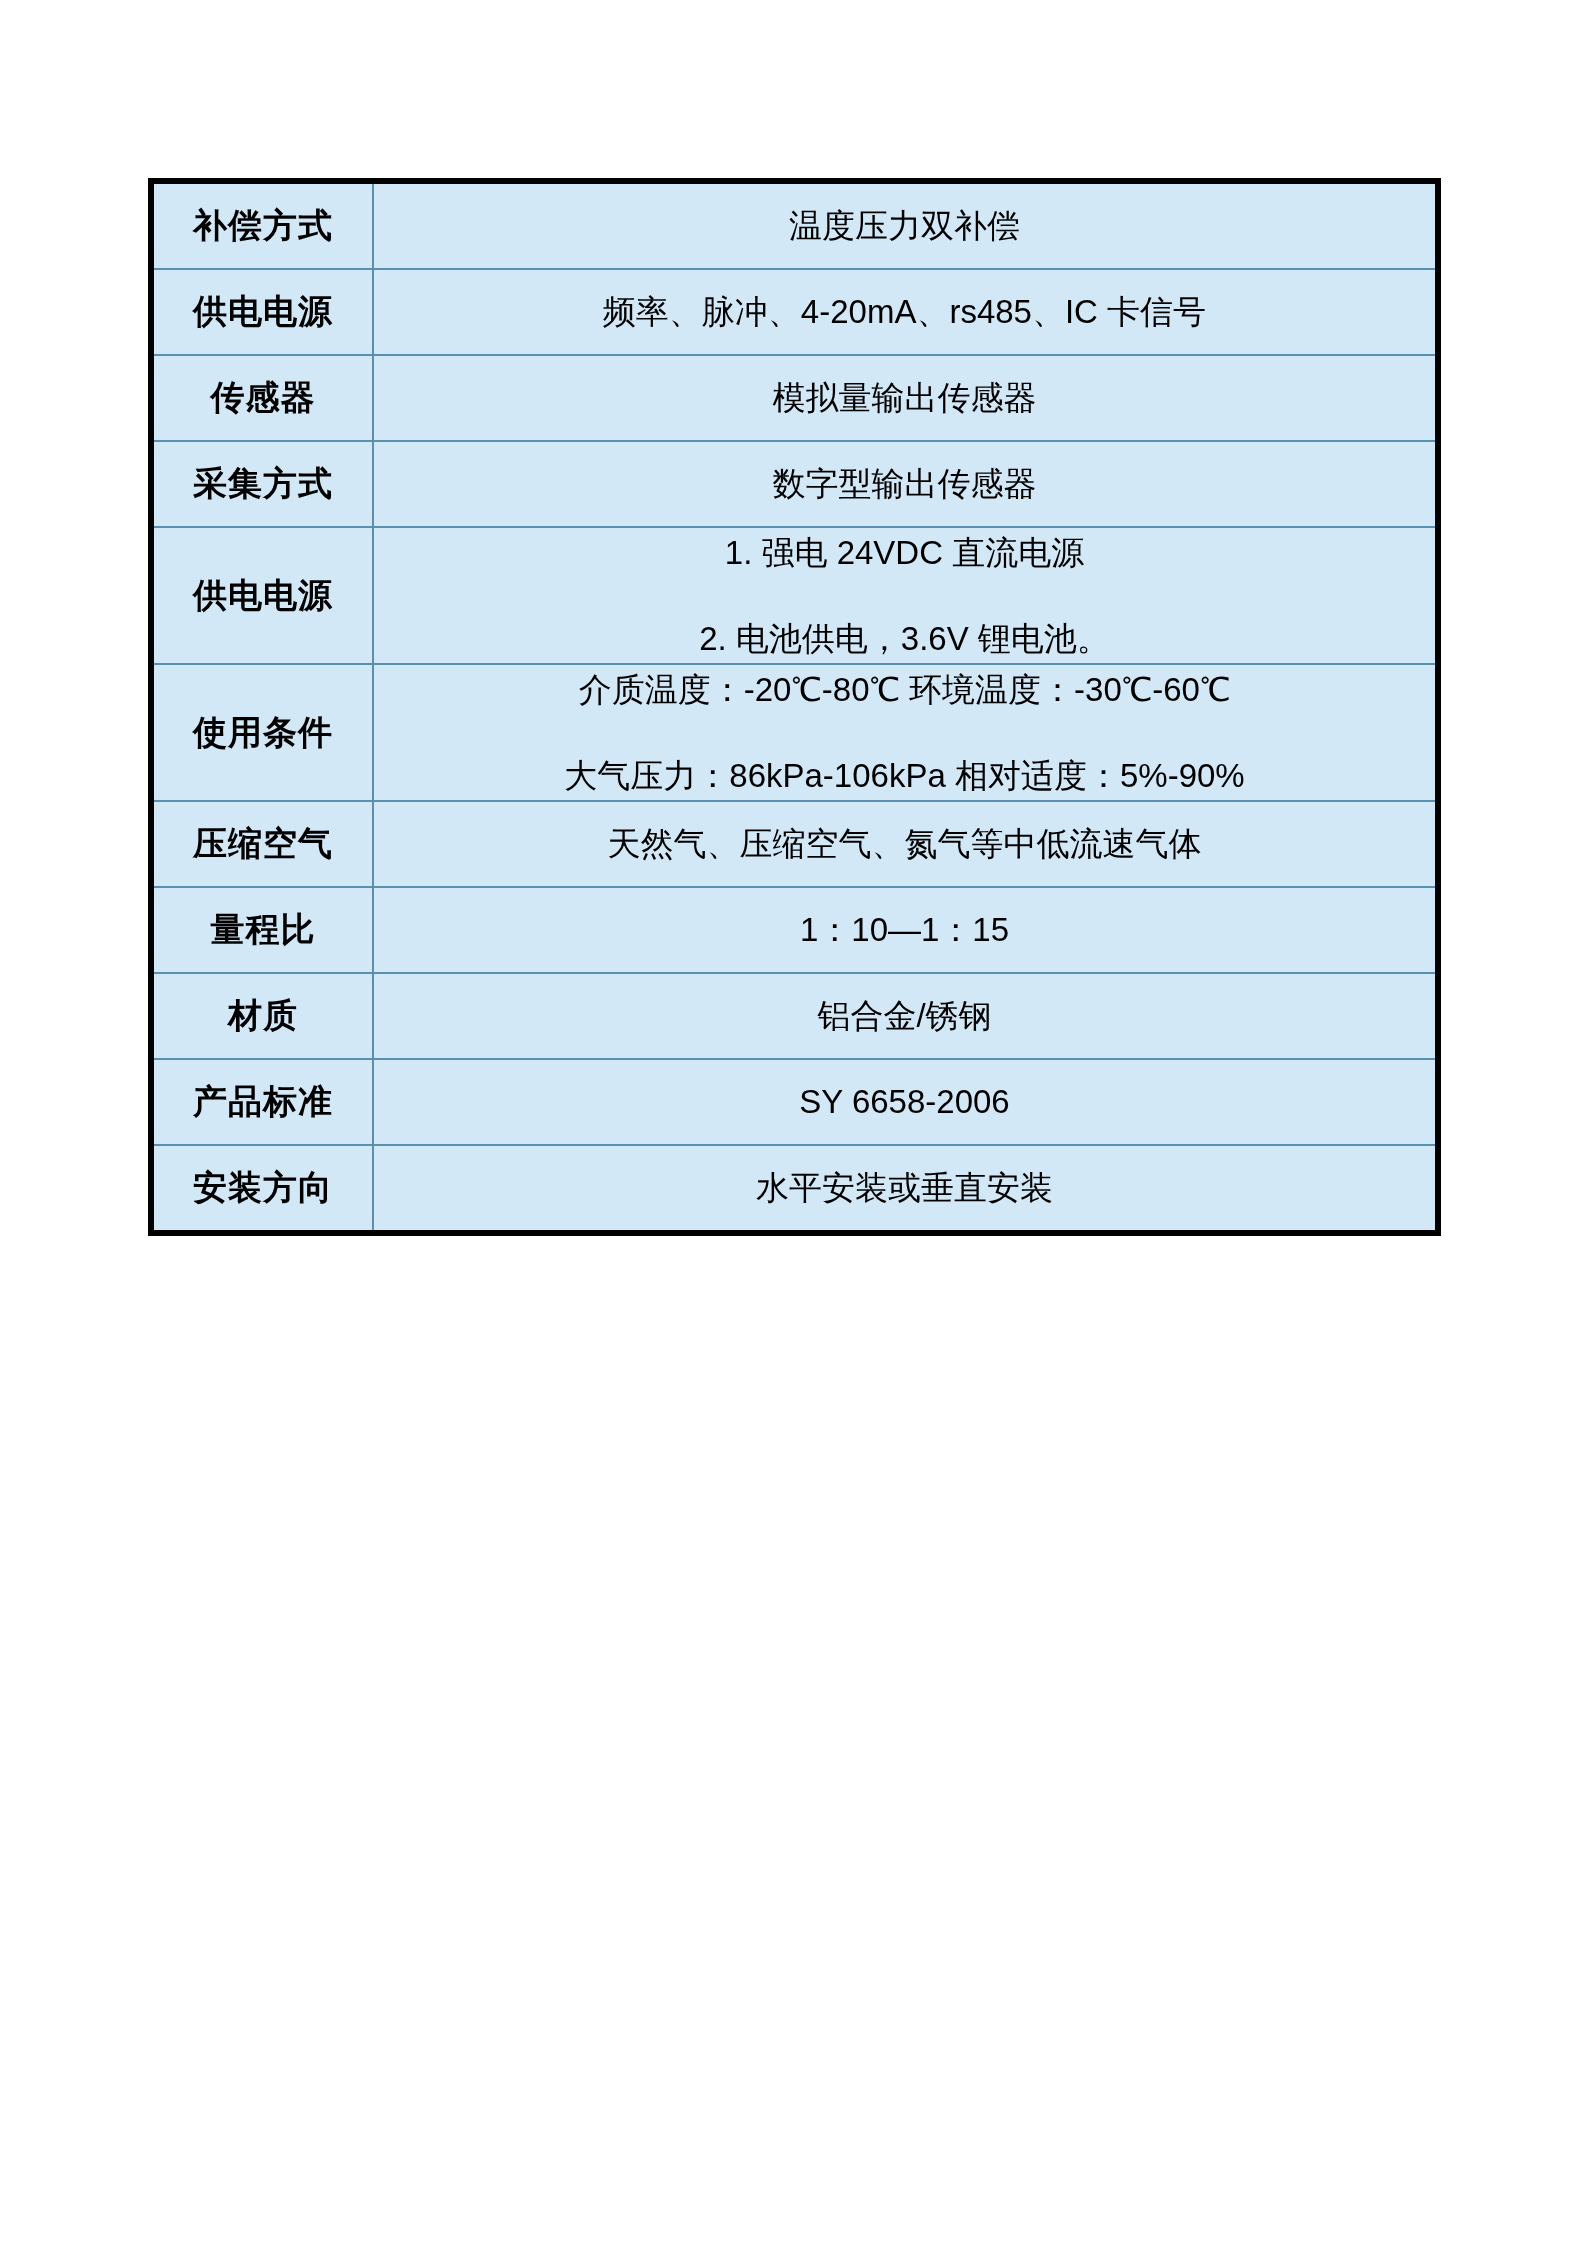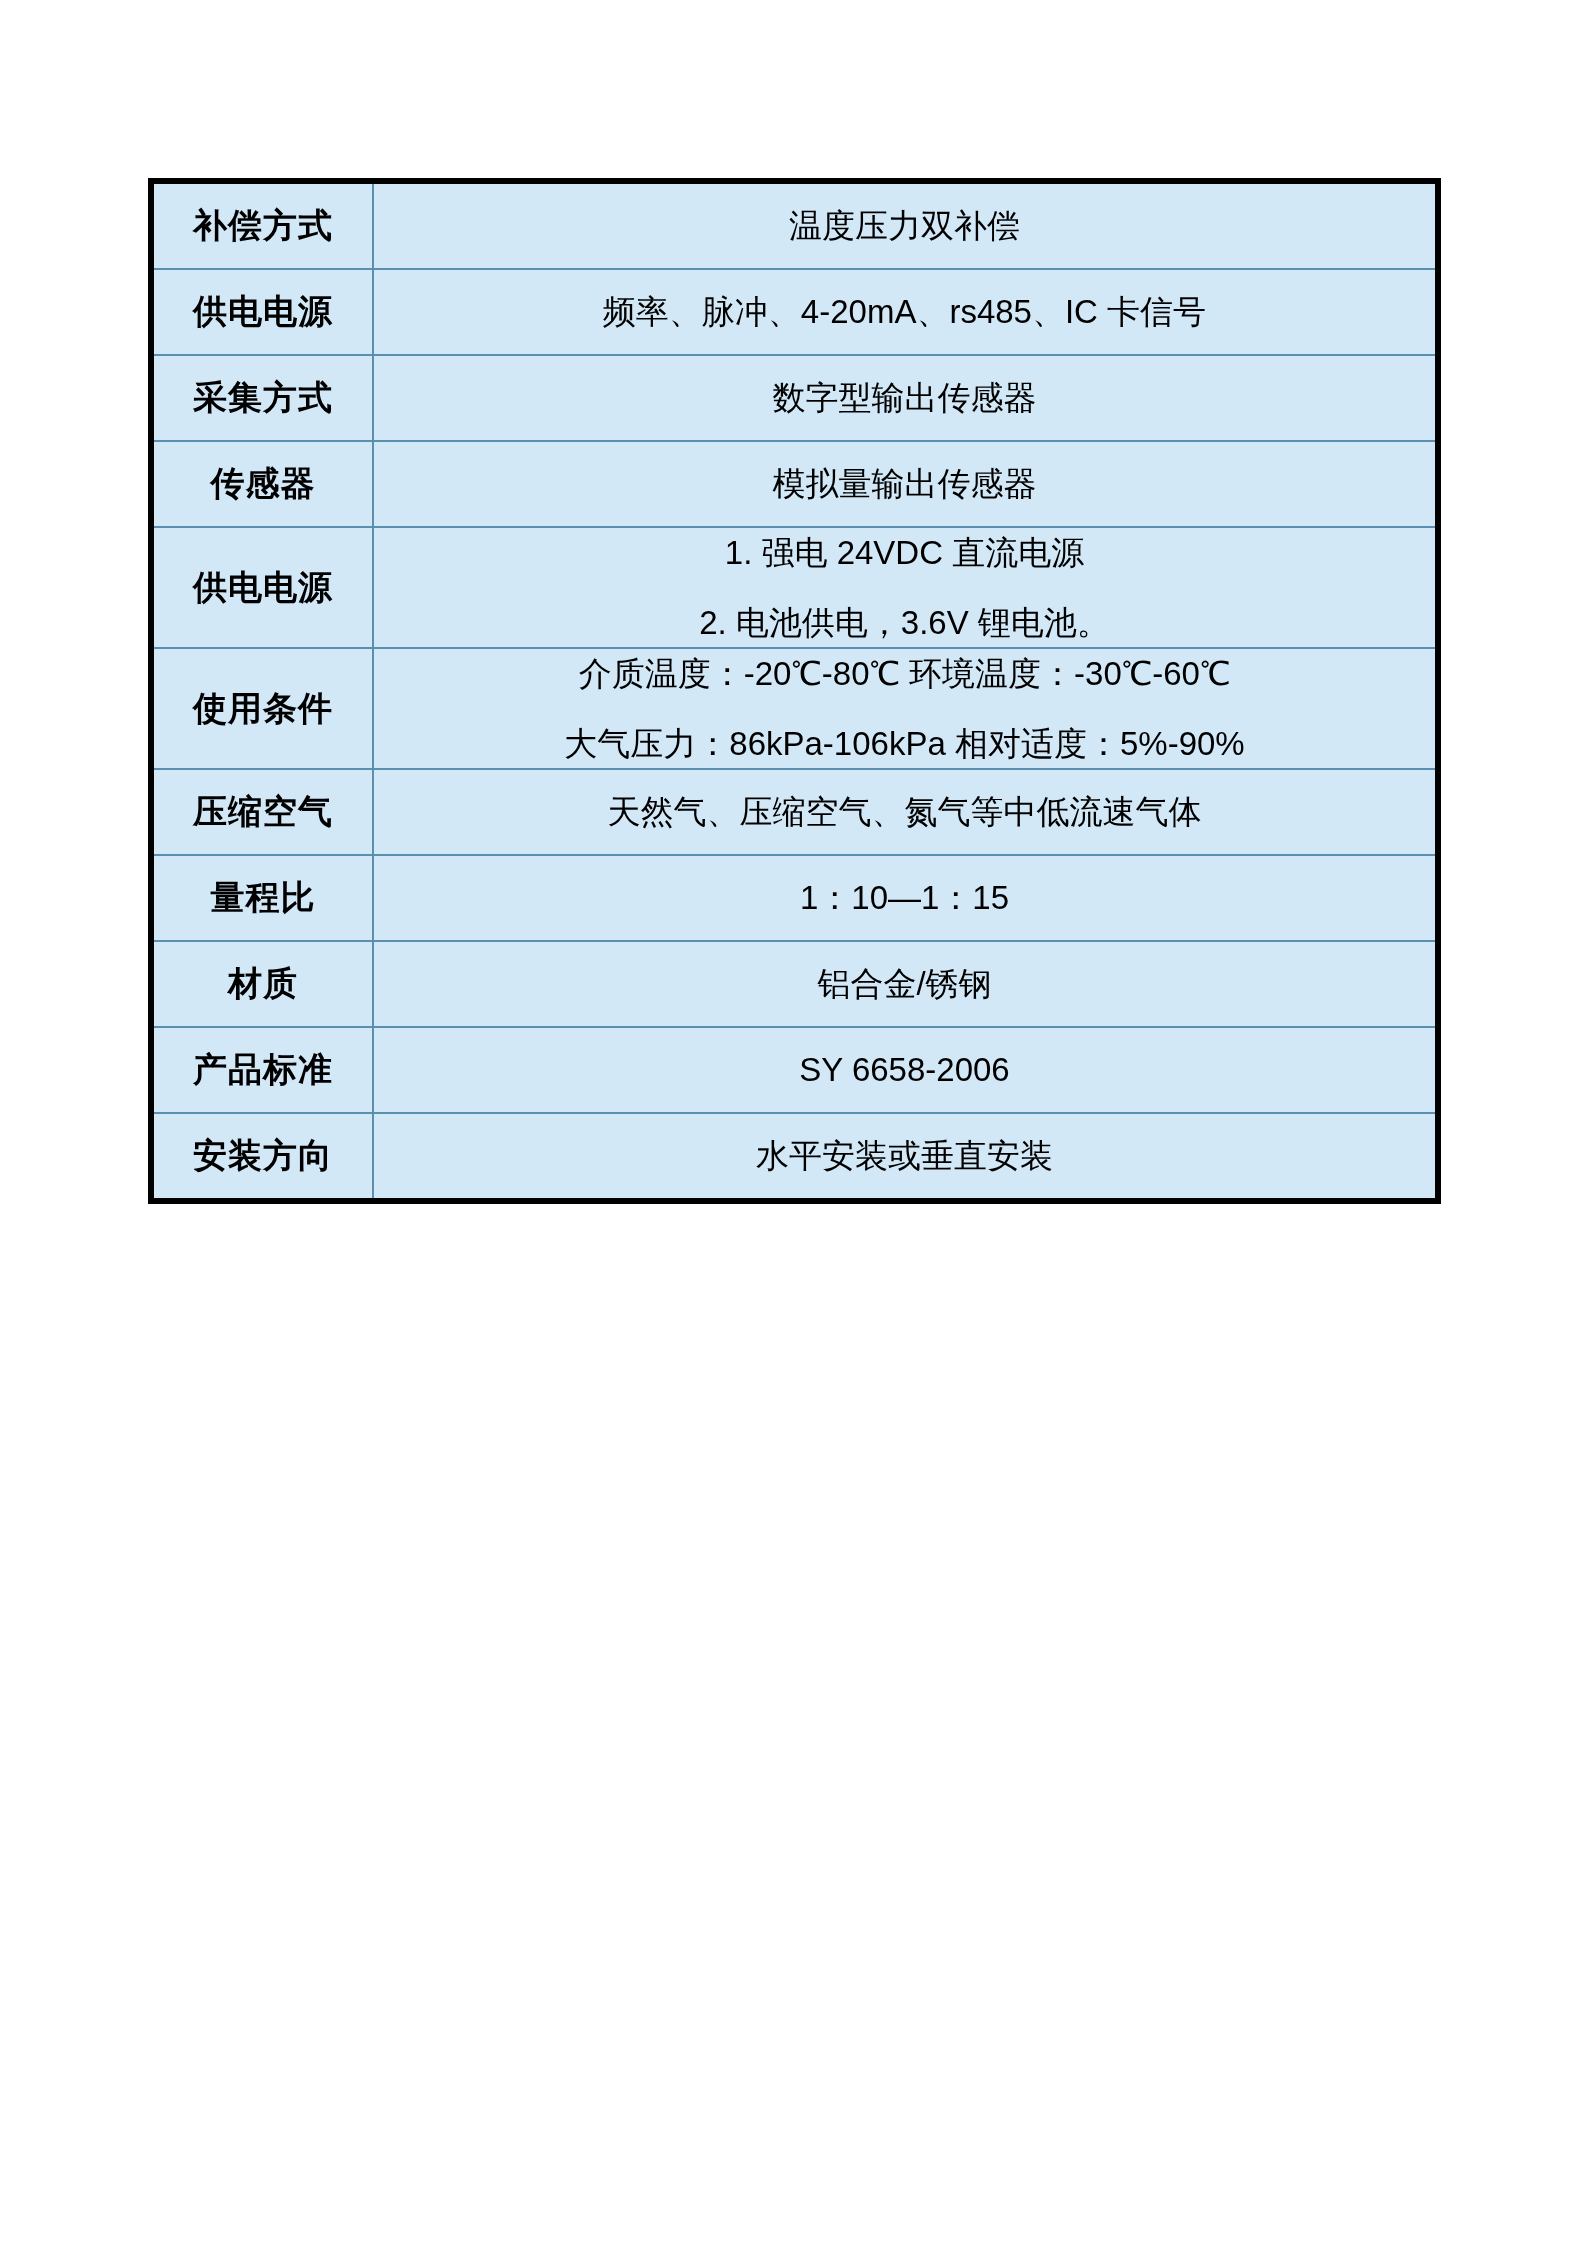--- a/index.html
+++ b/index.html
@@ -55,21 +55,21 @@
     font-size: 33px;
     color: #000000;
     padding: 16px 0 16px 22px;
     line-height: 1.5;
   }
   .value-line {
     display: block;
     white-space: nowrap;
   }
   .value-line + .value-line {
-    margin-top: 20px;
+    margin-top: 36px;
   }
   td.tall {
     height: 118px;
   }
   td.row-single {
     height: 84px;
   }
 </style>
 </head>
 <body>
@@ -84,29 +84,29 @@
             <span class="value-line">温度压力双补偿</span>
           </td>
         </tr>
         <tr>
           <td class="label-cell row-single">供电电源</td>
           <td class="value-cell row-single">
             <span class="value-line">频率、脉冲、4-20mA、rs485、IC 卡信号</span>
           </td>
         </tr>
         <tr>
+          <td class="label-cell row-single">传感器</td>
+          <td class="value-cell row-single">
+            <span class="value-line">模拟量输出传感器</span>
+          </td>
+        </tr>
+        <tr>
           <td class="label-cell row-single">采集方式</td>
           <td class="value-cell row-single">
             <span class="value-line">数字型输出传感器</span>
-          </td>
-        </tr>
-        <tr>
-          <td class="label-cell row-single">传感器</td>
-          <td class="value-cell row-single">
-            <span class="value-line">模拟量输出传感器</span>
           </td>
         </tr>
         <tr>
           <td class="label-cell tall">供电电源</td>
           <td class="value-cell tall">
             <span class="value-line">1. 强电 24VDC 直流电源</span>
             <span class="value-line">2. 电池供电，3.6V 锂电池。</span>
           </td>
         </tr>
         <tr>

